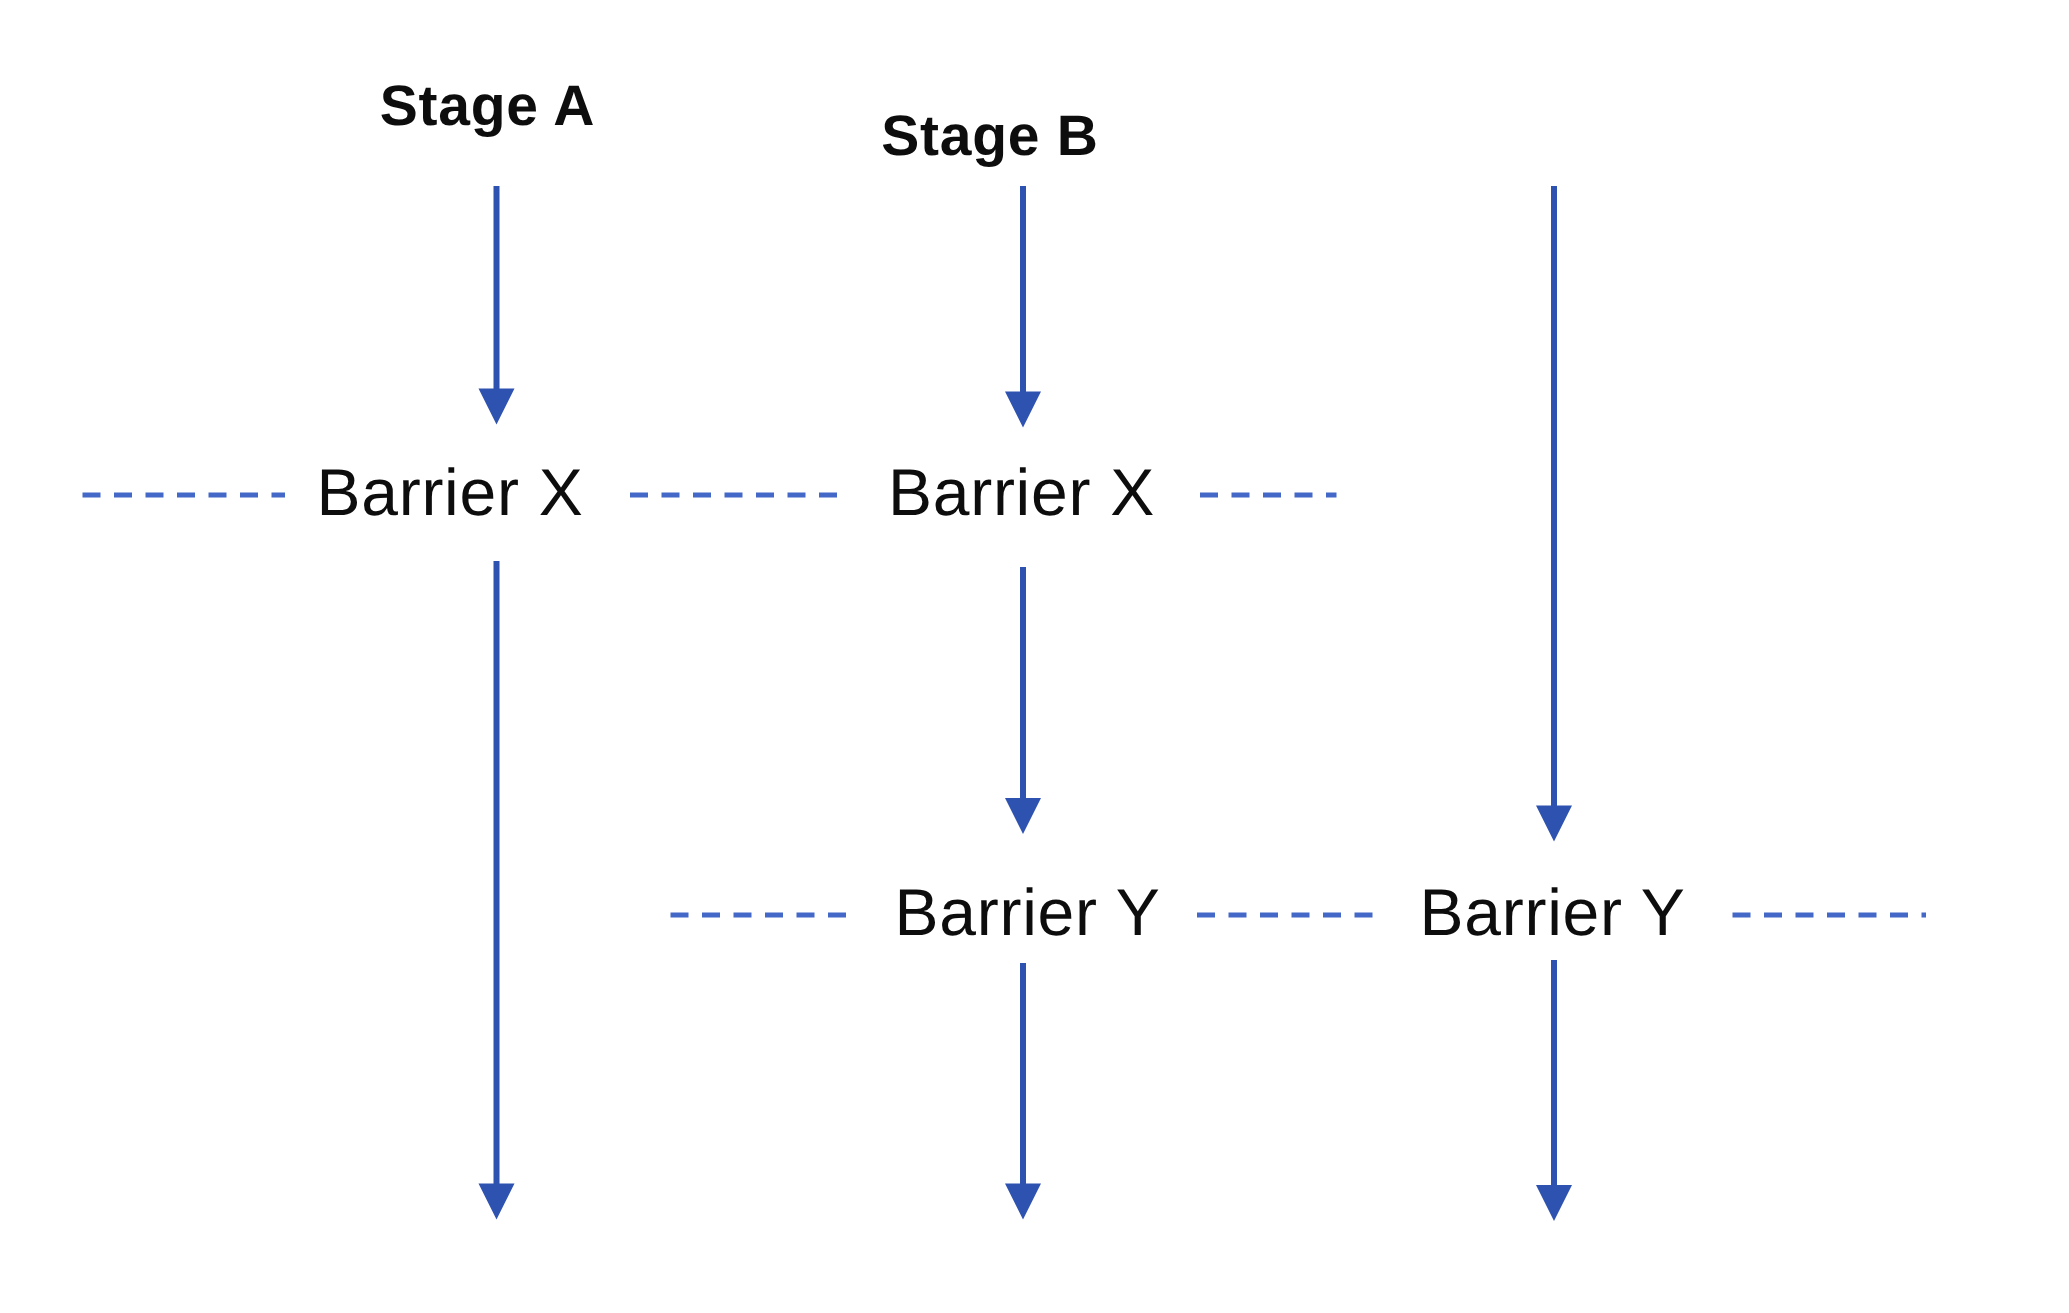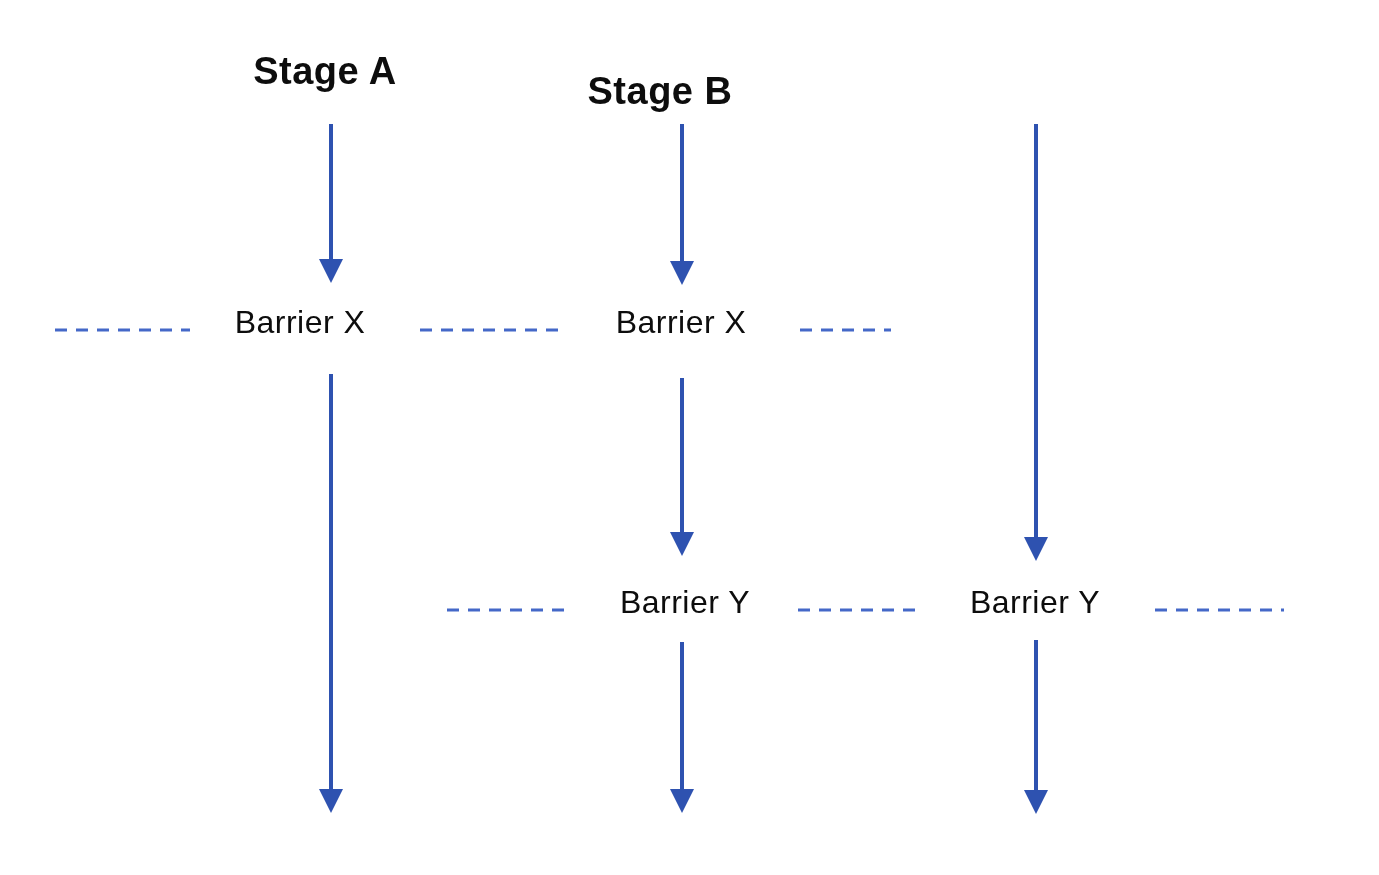--- a/index.html
+++ b/index.html
@@ -48,21 +48,21 @@
     white-space: nowrap;
     color: var(--color-text);
   }
   .stage-label {
     font-size: 38px;
     font-weight: bold;
     line-height: 1.2;
     letter-spacing: 0.5px;
   }
   .barrier-label {
-    font-size: 32px;
+    font-size: 44px;
     font-weight: normal;
     line-height: 1.2;
     letter-spacing: 0.5px;
   }
 </style>
 </head>
 <body>
 
 <div class="canvas">
 

